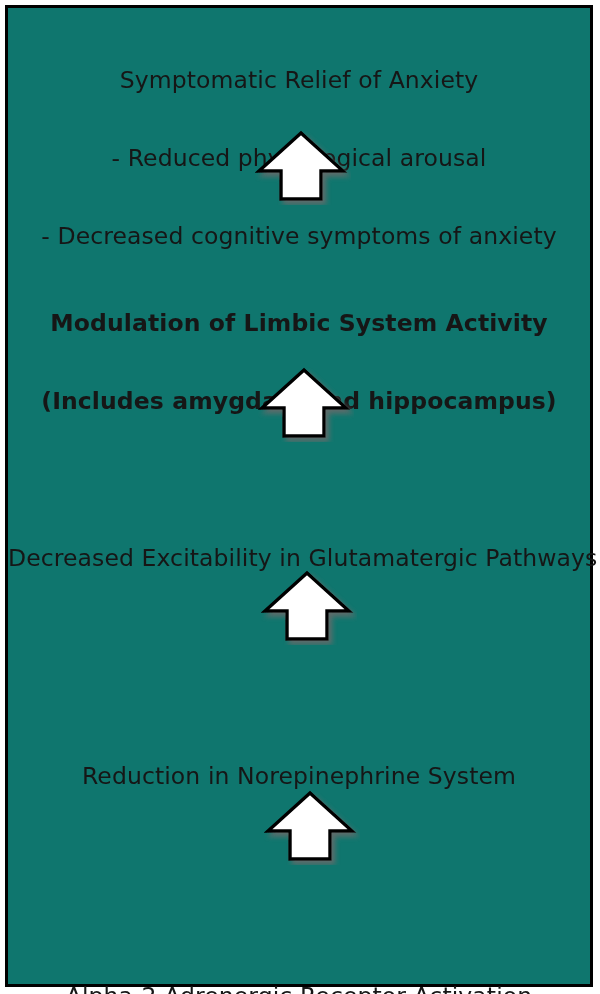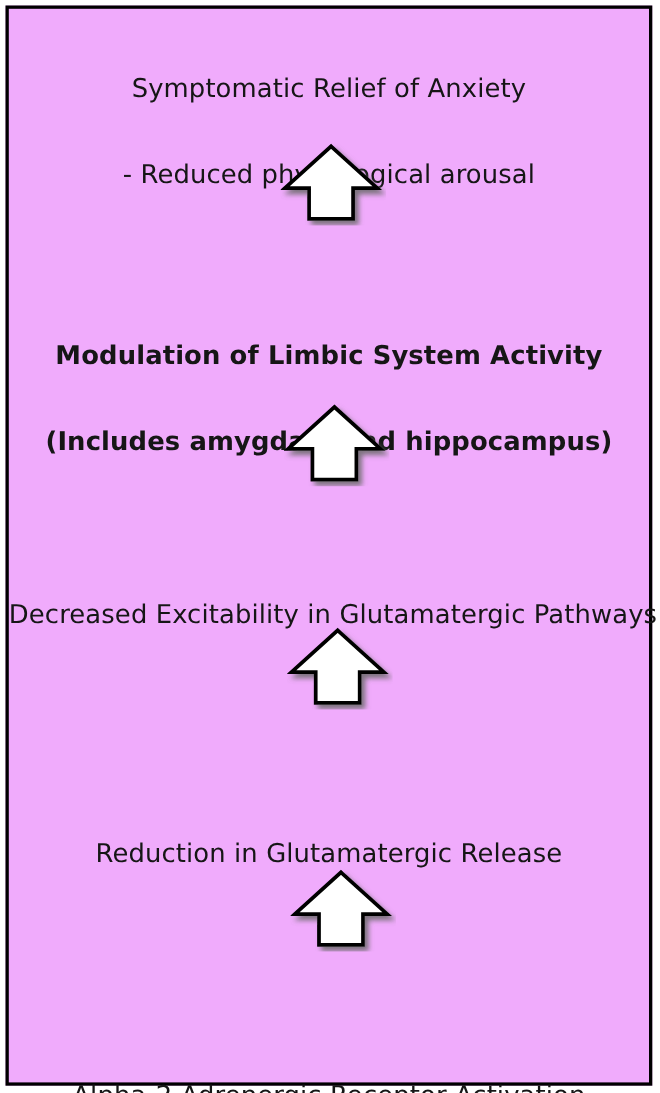--- a/index.html
+++ b/index.html
@@ -14,21 +14,21 @@
     overflow: hidden;
   }
 
   #diagram-frame {
     position: absolute;
     left: 5px;
     top: 5px;
     width: 588px;
     height: 982px;
     border: 3px solid #000000;
-    background: #f0abfc;
+    background: #0f766e;
     box-sizing: border-box;
   }
 
   .flow-stack {
     position: relative;
     width: 100%;
     height: 100%;
   }
 
   .node-text {
@@ -66,20 +66,21 @@
 </style>
 </head>
 <body>
 
 <div id="diagram-frame">
   <div class="flow-stack">
 
     <div class="node-text" id="node-1">
       <span class="node-line">Symptomatic Relief of Anxiety</span>
       <span class="node-line">- Reduced physiological arousal</span>
+      <span class="node-line">- Decreased cognitive symptoms of anxiety</span>
     </div>
 
     <div class="arrow-wrap" id="arrow-1">
       <svg viewBox="0 0 96 76" xmlns="http://www.w3.org/2000/svg">
         <defs>
           <filter id="ashadow" x="-60%" y="-60%" width="240%" height="240%">
             <feDropShadow dx="3.5" dy="4" stdDeviation="2.6" flood-color="#6a6a6a" flood-opacity="0.85"></feDropShadow>
           </filter>
         </defs>
         <polygon points="46,4 88,42 66,42 66,70 26,70 26,42 4,42" fill="#ffffff" stroke="#000000" stroke-width="3.4" stroke-linejoin="miter" filter="url(#ashadow)"></polygon>
@@ -101,21 +102,21 @@
       <span class="node-line">Decreased Excitability in Glutamatergic Pathways</span>
     </div>
 
     <div class="arrow-wrap" id="arrow-3">
       <svg viewBox="0 0 96 76" xmlns="http://www.w3.org/2000/svg">
         <polygon points="46,4 88,42 66,42 66,70 26,70 26,42 4,42" fill="#ffffff" stroke="#000000" stroke-width="3.4" stroke-linejoin="miter" filter="url(#ashadow)"></polygon>
       </svg>
     </div>
 
     <div class="node-text" id="node-4">
-      <span class="node-line">Reduction in Glutamatergic Release</span>
+      <span class="node-line">Reduction in Norepinephrine System</span>
     </div>
 
     <div class="arrow-wrap" id="arrow-4">
       <svg viewBox="0 0 96 76" xmlns="http://www.w3.org/2000/svg">
         <polygon points="46,4 88,42 66,42 66,70 26,70 26,42 4,42" fill="#ffffff" stroke="#000000" stroke-width="3.4" stroke-linejoin="miter" filter="url(#ashadow)"></polygon>
       </svg>
     </div>
 
     <div class="node-text" id="node-5">
       <span class="node-line">Alpha-2 Adrenergic Receptor Activation</span>

